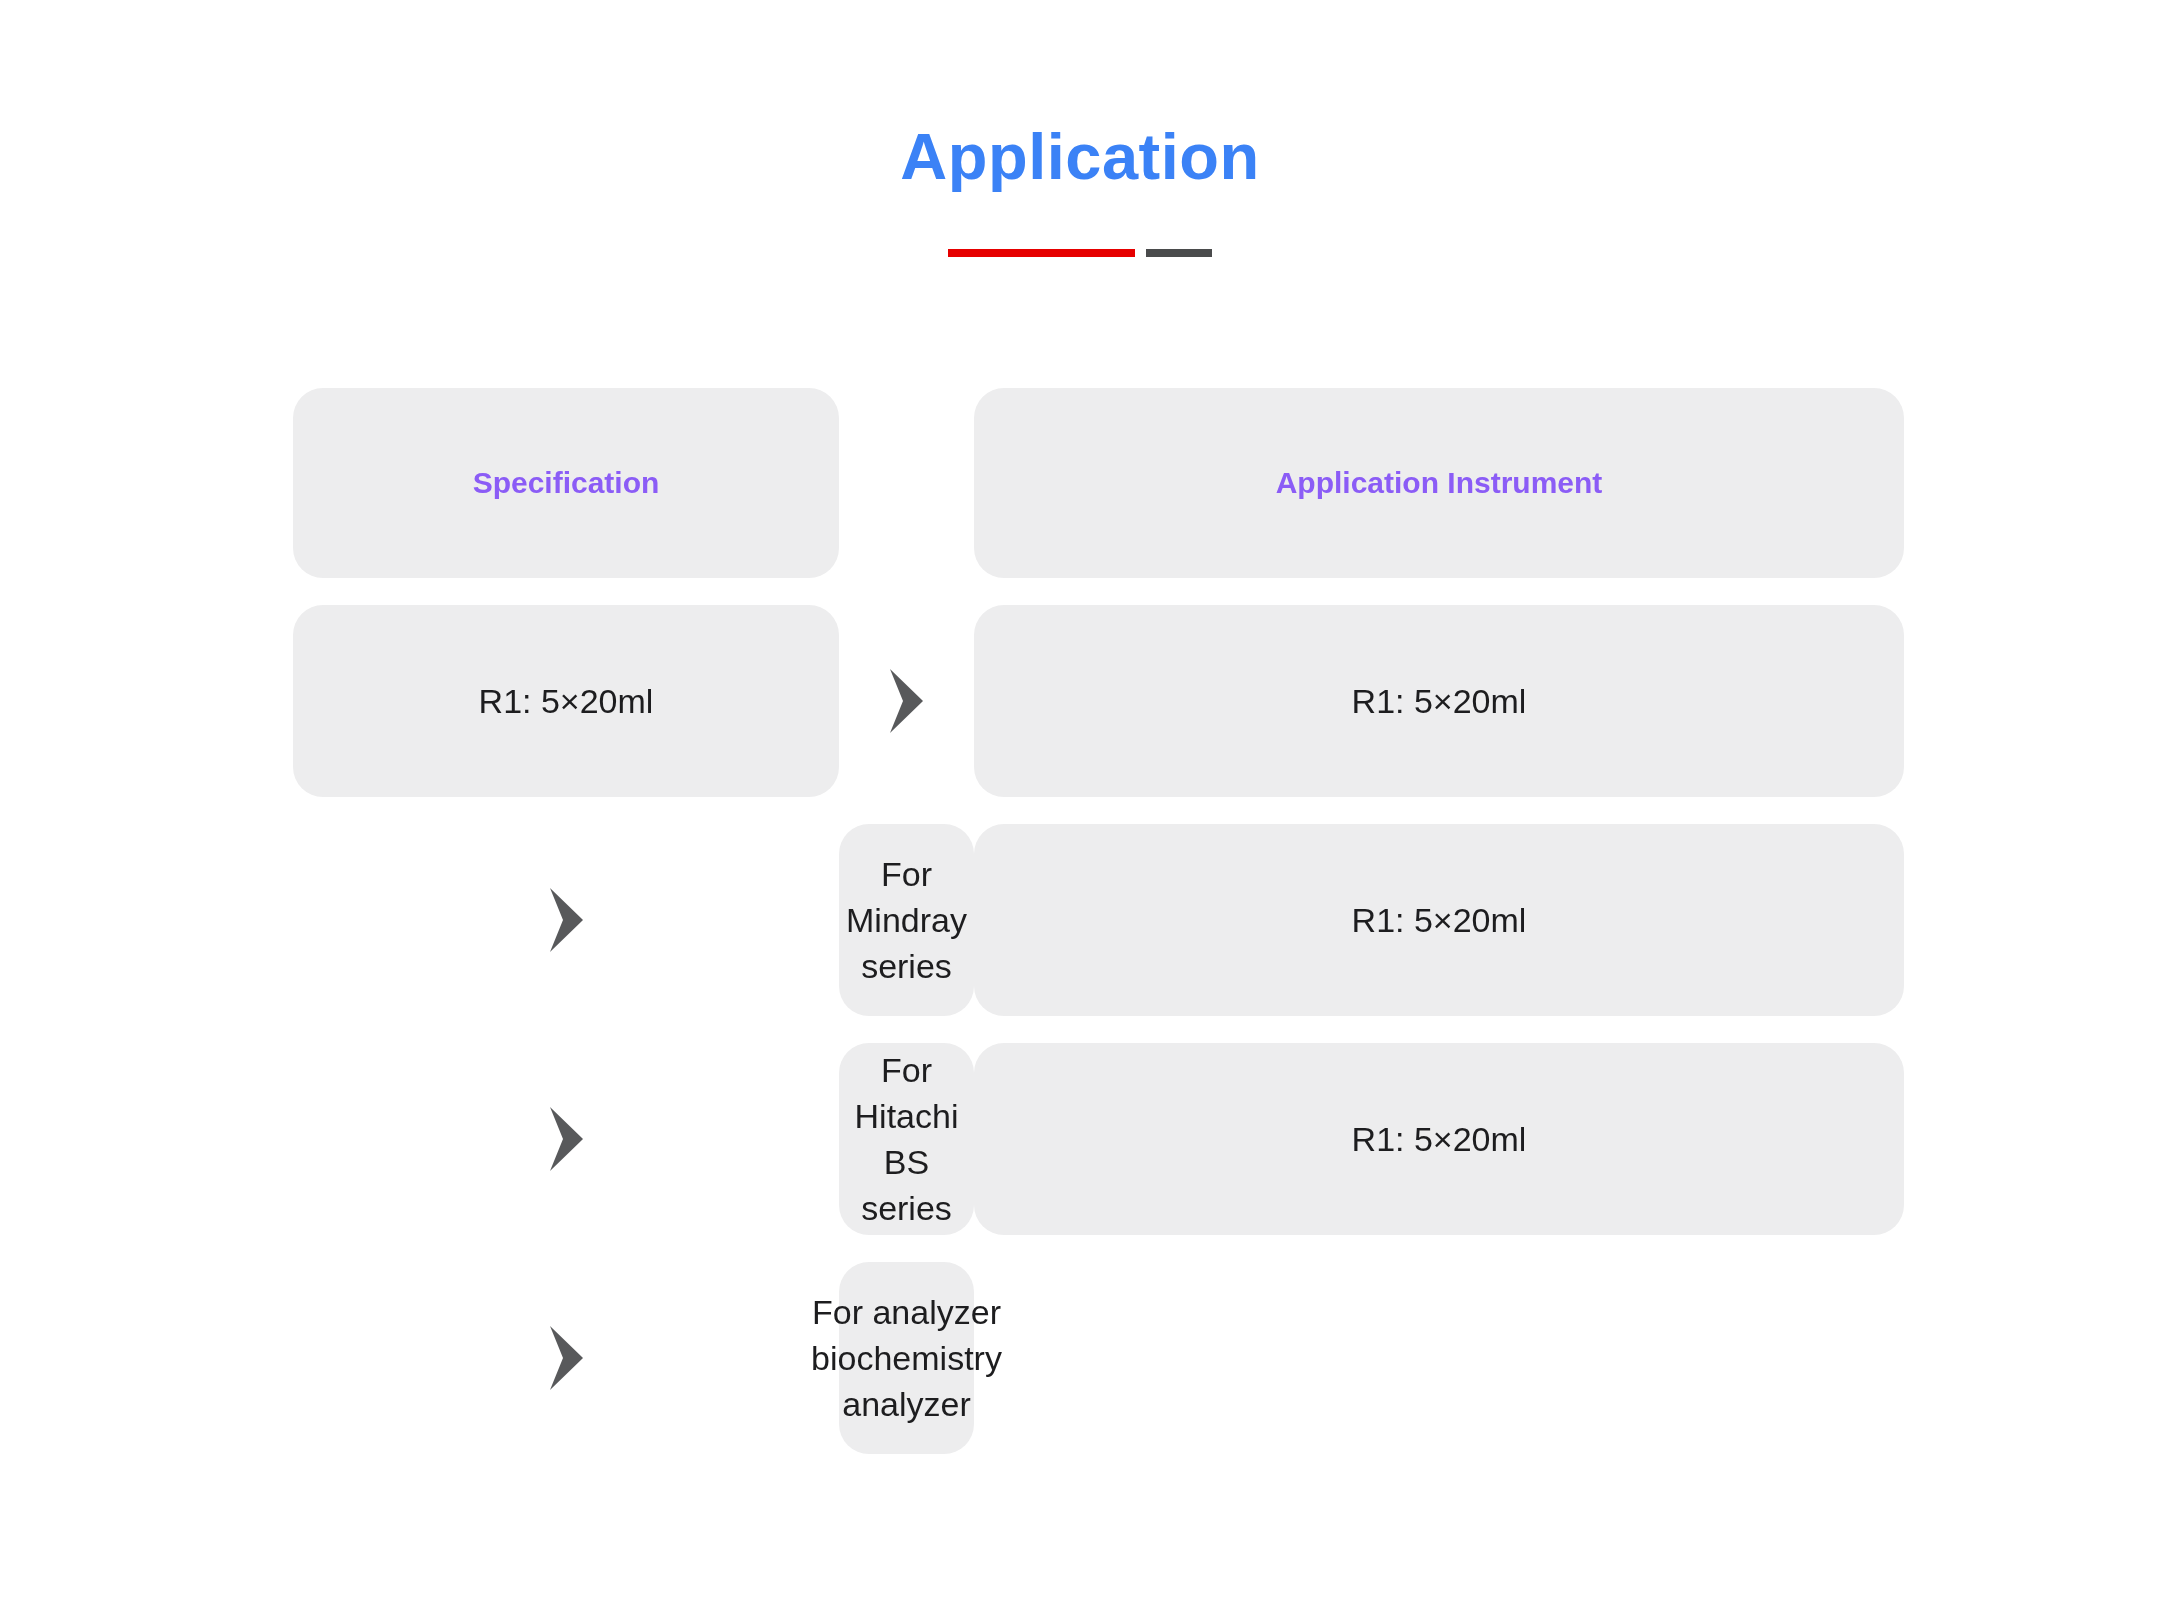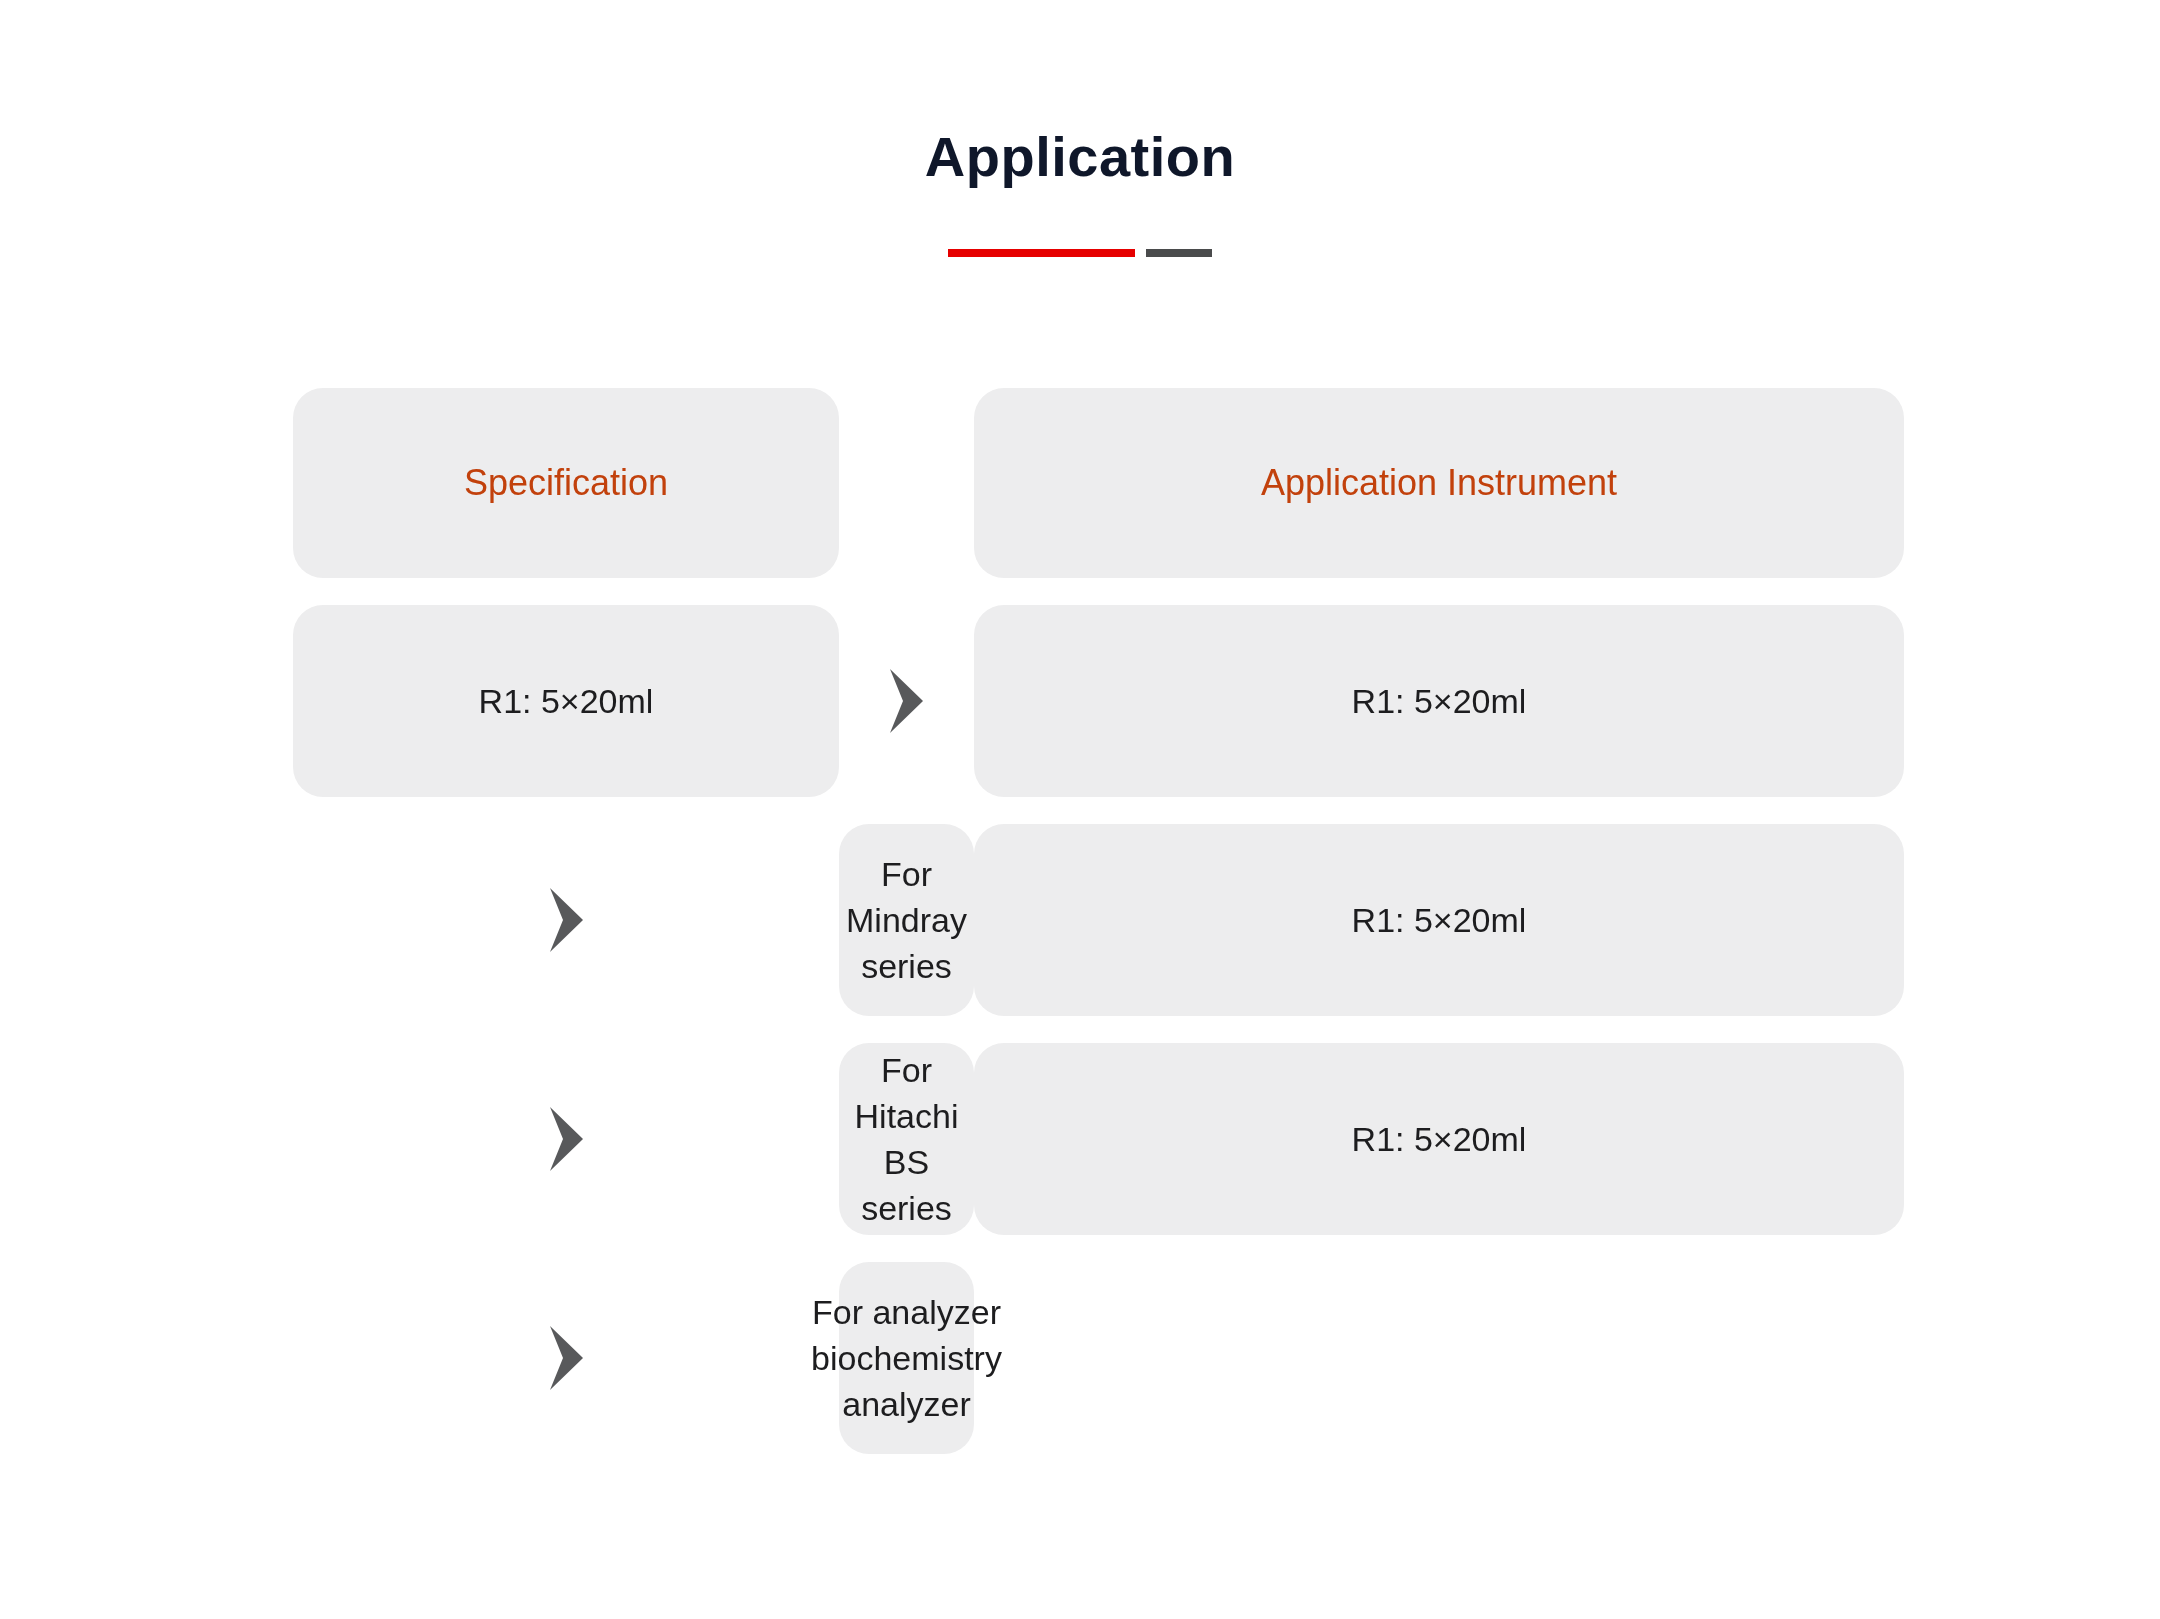--- a/index.html
+++ b/index.html
@@ -14,24 +14,24 @@
   body {
     width: 2160px;
     height: 1619px;
     overflow: hidden;
     font-family: "Liberation Sans", sans-serif;
     color: var(--text);
   }
   .section-title {
     margin-top: 118px;
     text-align: center;
-    font-size: 56px;
+    font-size: 65px;
     line-height: 78px;
     font-weight: 700;
-    color: #0f172a;
+    color: #3b82f6;
     letter-spacing: 0.5px;
   }
   .title-divider {
     margin-top: 53px;
     display: flex;
     justify-content: center;
     align-items: center;
     gap: 11px;
     height: 8px;
   }
@@ -61,23 +61,23 @@
     justify-content: center;
     text-align: center;
   }
   .cell-text {
     font-size: 34px;
     line-height: 46px;
     white-space: pre-line;
     color: var(--text);
   }
   .head .cell-text {
-    font-size: 36px;
-    font-weight: 400;
-    color: #c2410c;
+    font-size: 30px;
+    font-weight: 700;
+    color: #8b5cf6;
   }
   .connector {
     background: transparent;
     display: flex;
     align-items: center;
     justify-content: center;
   }
   .arrow-svg { display: block; }
 </style>
 </head>

